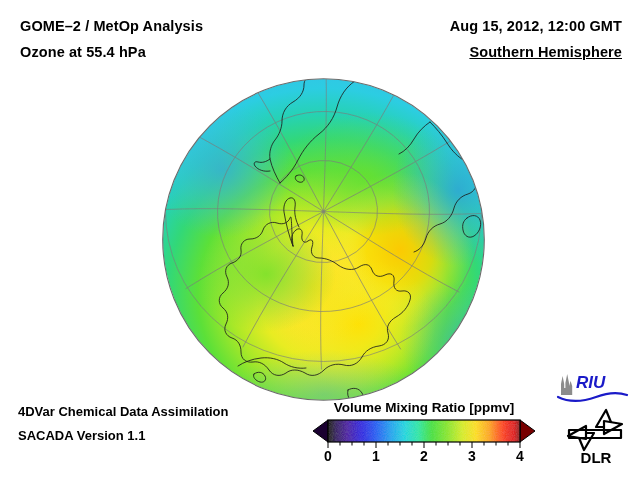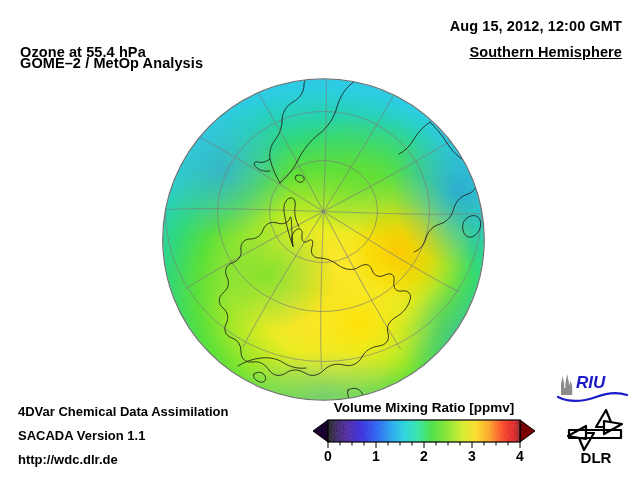--- a/index.html
+++ b/index.html
@@ -22,21 +22,21 @@
   }
 
   
   .hdr {
     position: absolute;
     font-weight: bold;
     font-size: 14.5px;
     letter-spacing: 0.1px;
     white-space: nowrap;
   }
-  #hdr-title   { left: 20px;  top: 18px; margin-top: 37px; }
+  #hdr-title   { left: 20px;  top: 18px; }
   #hdr-sub     { left: 20px;  top: 44px; }
   #hdr-date    { right: 18px; top: 18px; text-align: right; }
   #hdr-region  { right: 18px; top: 44px; text-align: right; text-decoration: underline; }
 
   
   .ftr {
     position: absolute;
     font-weight: bold;
     font-size: 13px;
     white-space: nowrap;
@@ -305,21 +305,20 @@
         <path d="
           M 200,322 C 206,321 212,324 214,329"></path>
       </g>
 
       <circle cx="161.5" cy="161.5" r="160.8" fill="none" stroke="#6b6b6b" stroke-width="1.1"></circle>
     </svg>
   </div>
 
   <div class="ftr" id="ftr-l1">4DVar Chemical Data Assimilation</div>
   <div class="ftr" id="ftr-l2">SACADA Version 1.1</div>
-  <div class="ftr" id="ftr-l3">http://wdc.dlr.de</div>
 
   <div id="cbar-block">
     <div id="cbar-title">Volume Mixing Ratio [ppmv]</div>
 
     <svg id="cbar-svg" viewBox="0 0 228 30" xmlns="http://www.w3.org/2000/svg">
       <defs>
         <linearGradient id="cbGrad" x1="0" y1="0" x2="1" y2="0">
           <stop offset="0%" stop-color="#000000"></stop>
           <stop offset="4%" stop-color="#2d0060"></stop>
           <stop offset="10%" stop-color="#4b00a5"></stop>

